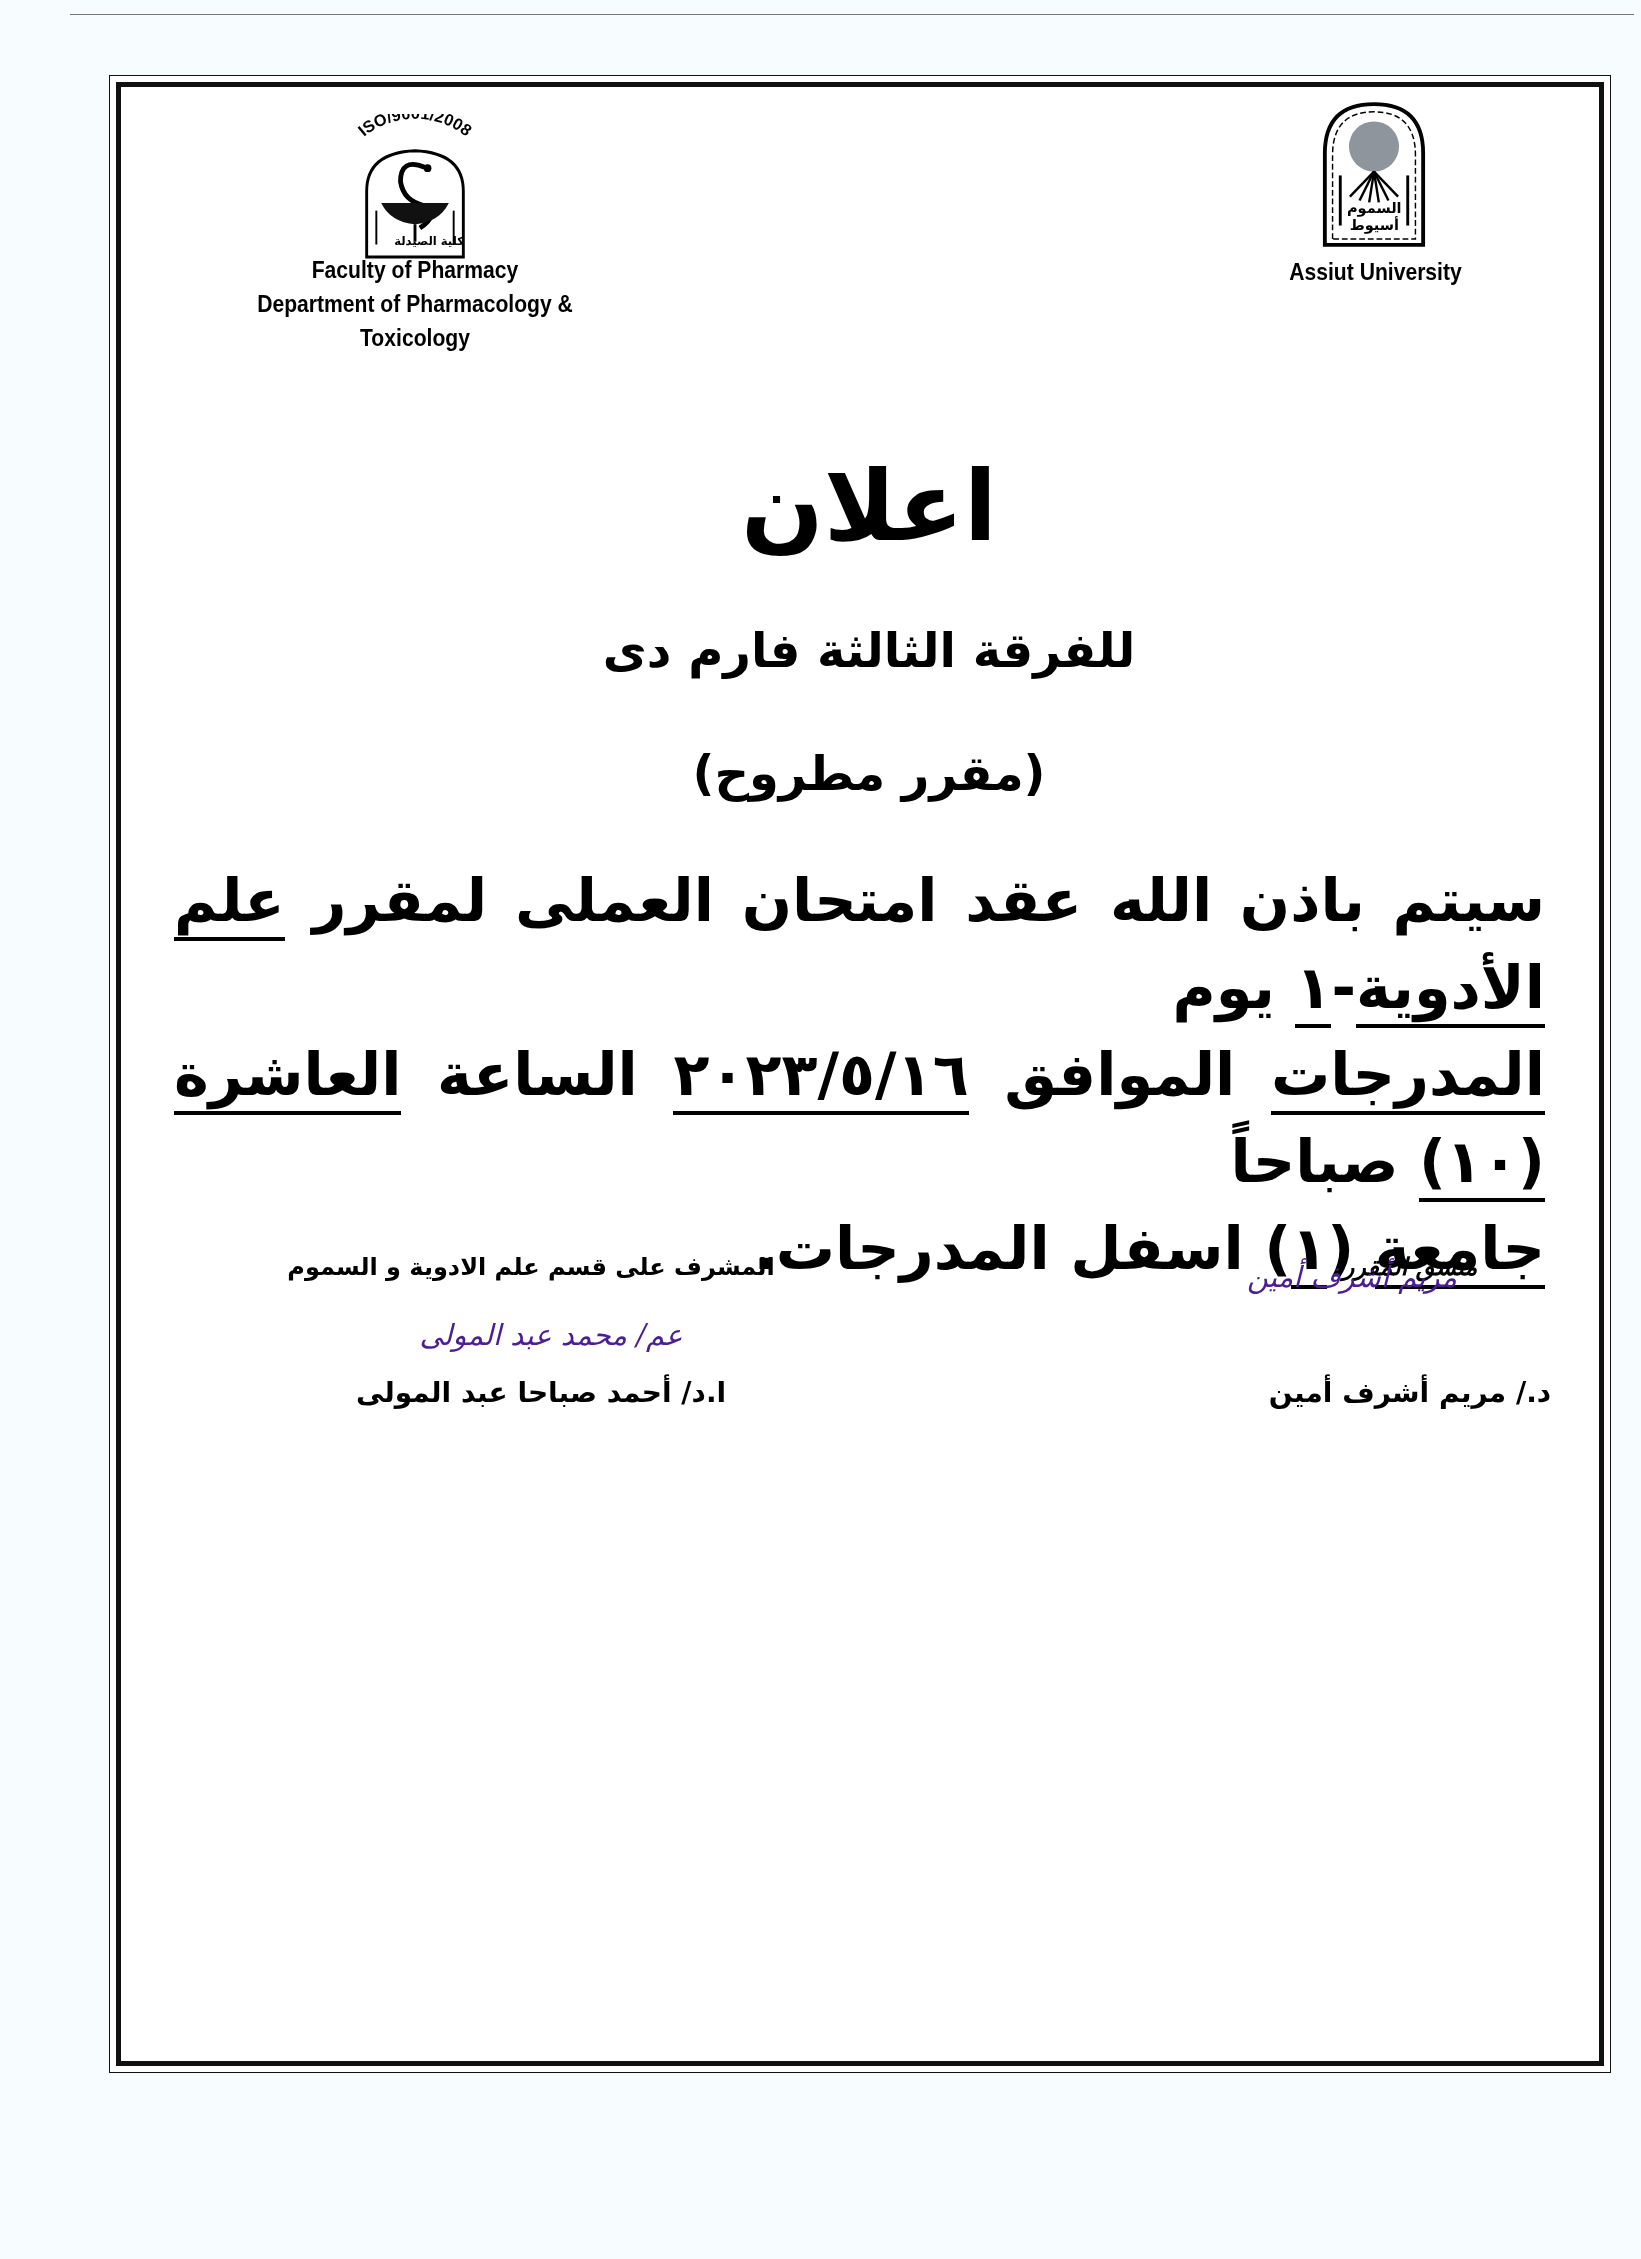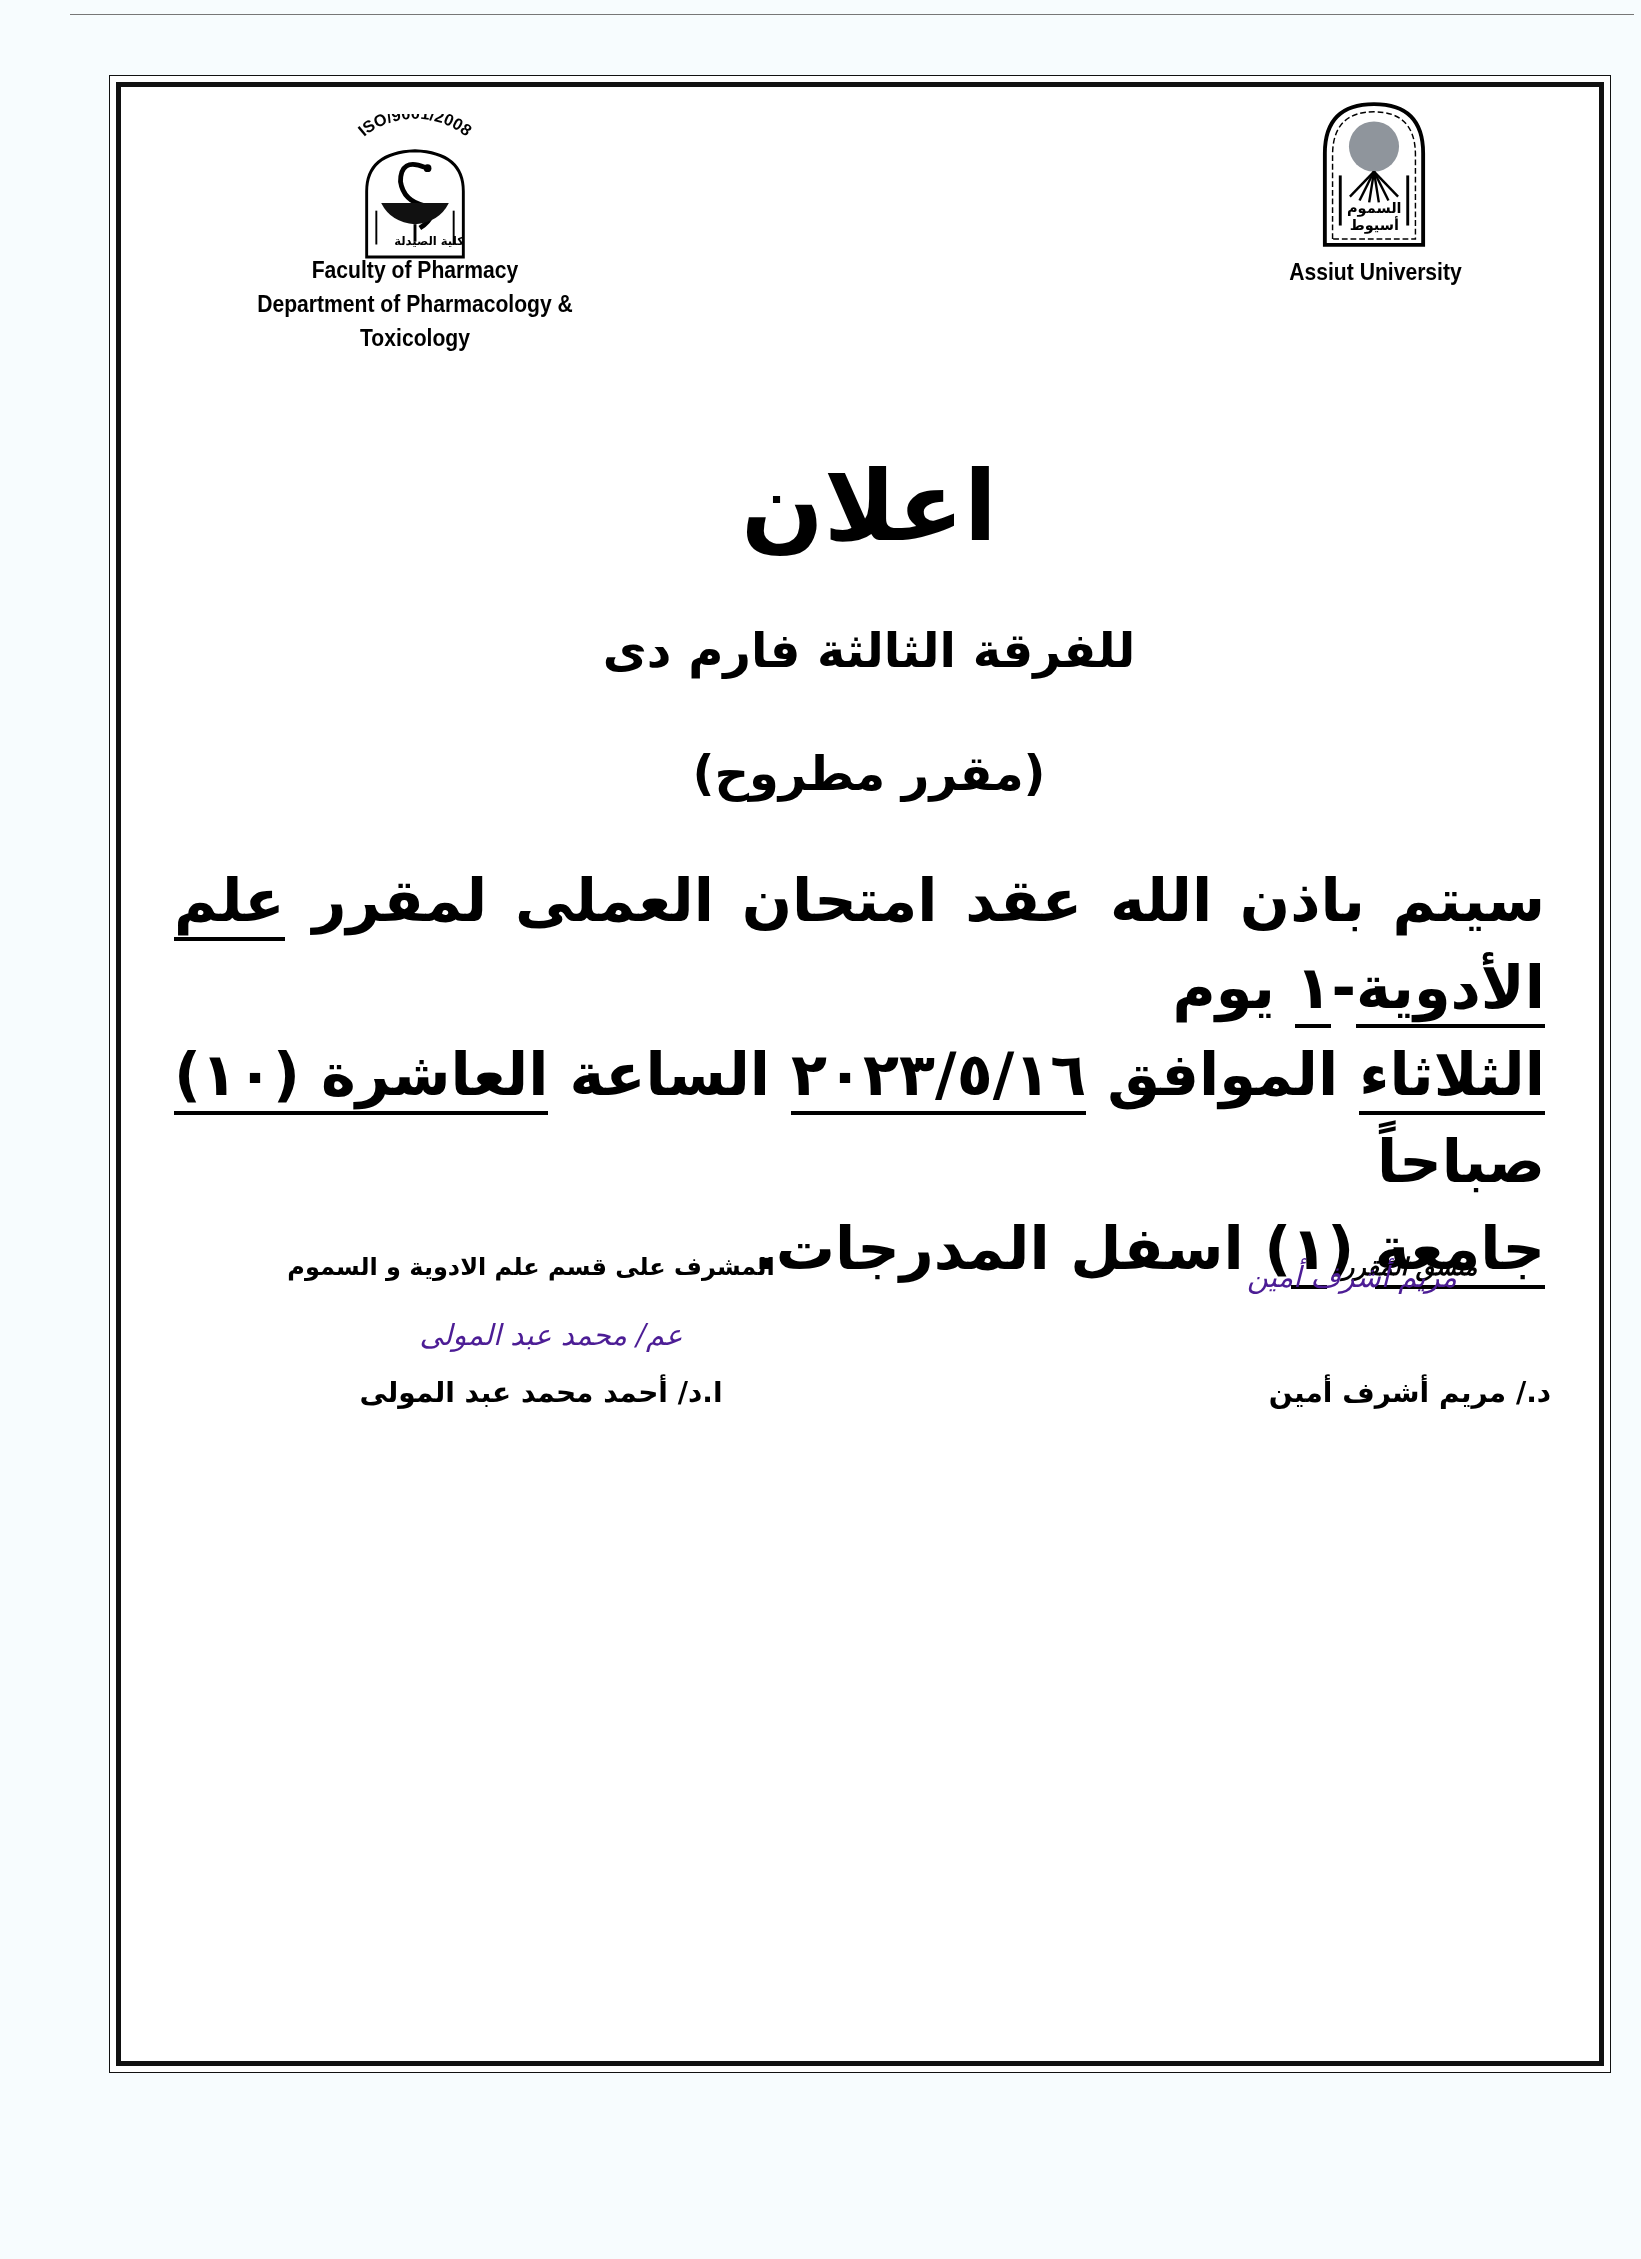--- a/index.html
+++ b/index.html
@@ -85,27 +85,27 @@
 
 <div class="abs ar center" style="left:386px; top:444px; width:966px; font-size:97px; line-height:126px;">اعلان</div>
 <div class="abs ar center" style="left:386px; top:616px; width:966px; font-size:48px; line-height:68px;">للفرقة الثالثة فارم دى</div>
 <div class="abs ar center" style="left:386px; top:739px; width:966px; font-size:48px; line-height:68px;">(مقرر مطروح)</div>
 
 <div class="abs ar" style="left:174px; top:857px; width:1371px; font-size:59px; line-height:87px; text-align:justify; text-align-last:right;">
   <div>
     <span>سيتم باذن الله عقد امتحان العملى لمقرر </span><u class="ul">علم الأدوية</u><span>-</span><u class="ul">١</u><span> يوم</span>
   </div>
   <div>
-    <u class="ul">الثلاثاء</u><span> الموافق </span><u class="ul">٢٠٢٣/٥/١٦</u><span> الساعة </span><u class="ul">العاشرة (١٠)</u><span> صباحاً</span>
+    <u class="ul">المدرجات</u><span> الموافق </span><u class="ul">٢٠٢٣/٥/١٦</u><span> الساعة </span><u class="ul">العاشرة (١٠)</u><span> صباحاً</span>
   </div>
   <div>
     <u class="ul">جامعة</u><span> (</span><u class="ul">١</u><span>) اسفل المدرجات.</span>
   </div>
 </div>
 
 <div class="abs ar center" style="left:251px; top:1253px; width:560px; font-size:24px;">المشرف على قسم علم الادوية و السموم</div>
 <div class="abs sig center" style="left:406px; top:1318px; width:290px; direction:rtl;">عم/ محمد عبد المولى</div>
-<div class="abs ar center" style="left:319px; top:1376px; width:444px; font-size:28px;">ا.د/ أحمد محمد عبد المولى</div>
+<div class="abs ar center" style="left:319px; top:1376px; width:444px; font-size:28px;">ا.د/ أحمد صباحا عبد المولى</div>
 
 <div class="abs ar center" style="left:1294px; top:1253px; width:232px; font-size:24px;font-style:italic;">منسق المقرر</div>
 <div class="abs sig center" style="left:1207px; top:1260px; width:290px; direction:rtl;">مريم أشرف أمين</div>
 <div class="abs ar center" style="left:1246px; top:1376px; width:328px; font-size:28px;">د./ مريم أشرف أمين</div>
 
 
 </body></html>

